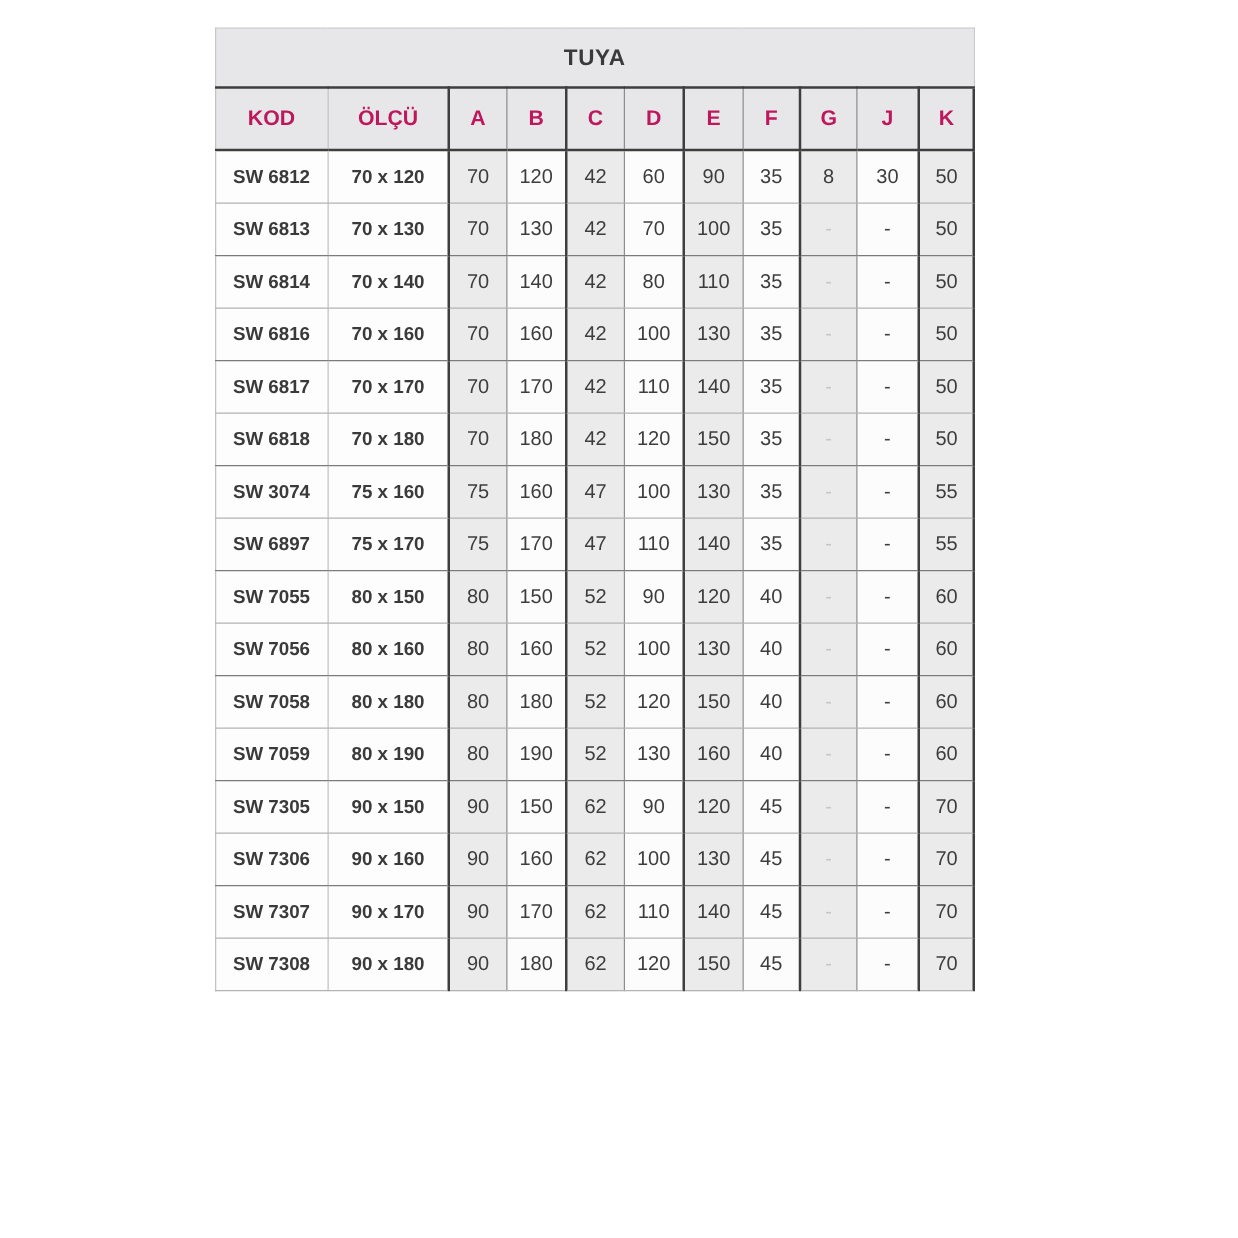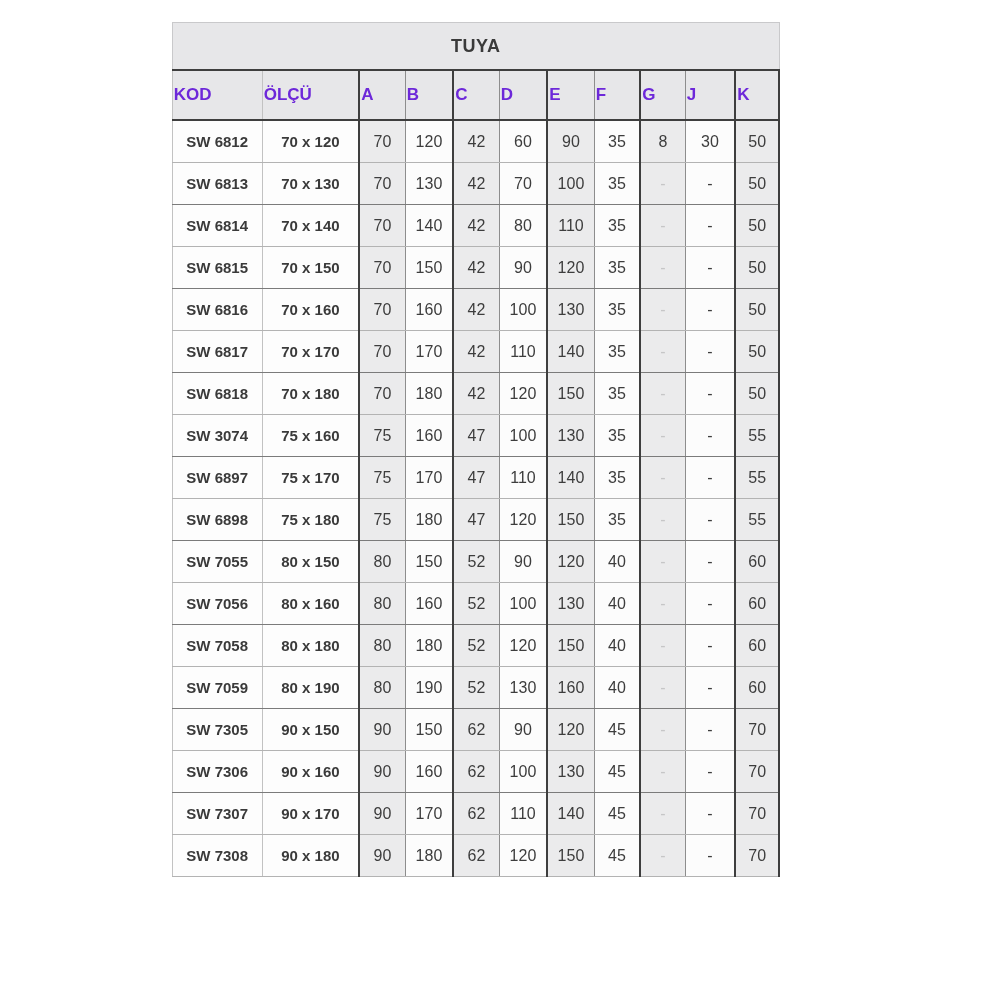--- a/index.html
+++ b/index.html
@@ -36,22 +36,22 @@
     letter-spacing: 0.5px;
     text-align: center;
   }
   
   tr.head-row th {
     height: 46px;
     background: #e7e7e9;
     border-bottom: 2px solid #3e3e3e;
     font-size: 17px;
     font-weight: 700;
-    color: #6d28d9;
-    text-align: left;
+    color: #be185d;
+    text-align: center;
   }
   
   tbody td {
     height: 39px;
     text-align: center;
     vertical-align: middle;
     font-size: 16px;
     color: #3d3d3d;
     background: #fcfcfc;
     border-bottom: 1px solid #b3b3b3;
@@ -147,33 +147,20 @@
           <td class="br-dark">140</td>
           <td class="br-mid shaded">42</td>
           <td class="br-dark">80</td>
           <td class="br-mid shaded">110</td>
           <td class="br-dark">35</td>
           <td class="br-mid shaded dash-light">-</td>
           <td class="br-dark">-</td>
           <td class="br-dark shaded">50</td>
         </tr>
         <tr>
-          <td class="bl-light br-light kod">SW 6815</td>
-          <td class="br-dark olcu">70 x 150</td>
-          <td class="br-mid shaded">70</td>
-          <td class="br-dark">150</td>
-          <td class="br-mid shaded">42</td>
-          <td class="br-dark">90</td>
-          <td class="br-mid shaded">120</td>
-          <td class="br-dark">35</td>
-          <td class="br-mid shaded dash-light">-</td>
-          <td class="br-dark">-</td>
-          <td class="br-dark shaded">50</td>
-        </tr>
-        <tr>
           <td class="bl-light br-light kod">SW 6816</td>
           <td class="br-dark olcu">70 x 160</td>
           <td class="br-mid shaded">70</td>
           <td class="br-dark">160</td>
           <td class="br-mid shaded">42</td>
           <td class="br-dark">100</td>
           <td class="br-mid shaded">130</td>
           <td class="br-dark">35</td>
           <td class="br-mid shaded dash-light">-</td>
           <td class="br-dark">-</td>
@@ -219,33 +206,20 @@
           <td class="br-dark shaded">55</td>
         </tr>
         <tr>
           <td class="bl-light br-light kod">SW 6897</td>
           <td class="br-dark olcu">75 x 170</td>
           <td class="br-mid shaded">75</td>
           <td class="br-dark">170</td>
           <td class="br-mid shaded">47</td>
           <td class="br-dark">110</td>
           <td class="br-mid shaded">140</td>
-          <td class="br-dark">35</td>
-          <td class="br-mid shaded dash-light">-</td>
-          <td class="br-dark">-</td>
-          <td class="br-dark shaded">55</td>
-        </tr>
-        <tr>
-          <td class="bl-light br-light kod">SW 6898</td>
-          <td class="br-dark olcu">75 x 180</td>
-          <td class="br-mid shaded">75</td>
-          <td class="br-dark">180</td>
-          <td class="br-mid shaded">47</td>
-          <td class="br-dark">120</td>
-          <td class="br-mid shaded">150</td>
           <td class="br-dark">35</td>
           <td class="br-mid shaded dash-light">-</td>
           <td class="br-dark">-</td>
           <td class="br-dark shaded">55</td>
         </tr>
         <tr>
           <td class="bl-light br-light kod">SW 7055</td>
           <td class="br-dark olcu">80 x 150</td>
           <td class="br-mid shaded">80</td>
           <td class="br-dark">150</td>

